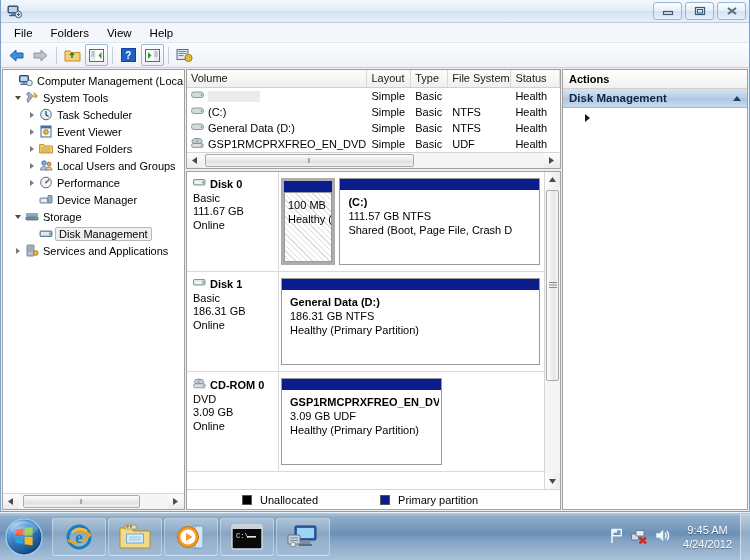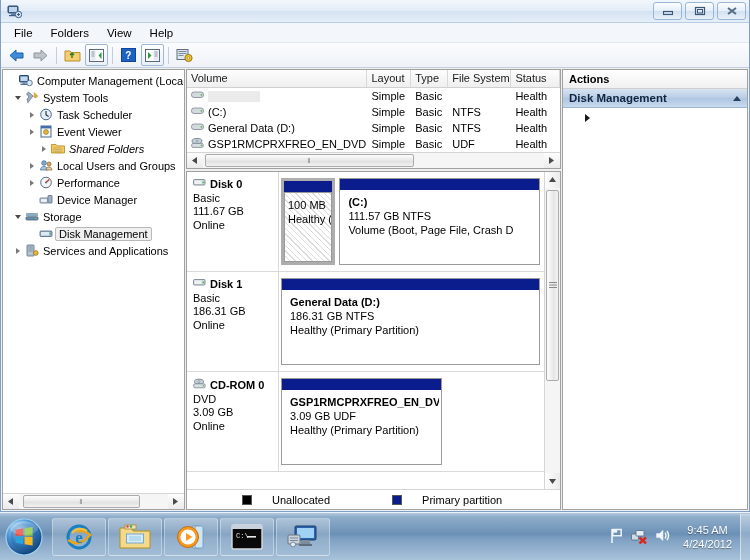--- a/index.html
+++ b/index.html
@@ -193,21 +193,21 @@
     display: flex; align-items: center; justify-content: center;
     font-size: 8px; color: #888;
   }
 
   
   #legend {
     height: 20px; flex: none; display: flex; align-items: center; gap: 5px;
     padding-left: 8px; border-top: 1px solid #d5d5d5; background: #fff;
     font-size: 11px;
   }
-  .lg { display: flex; align-items: center; gap: 20px; margin-right: 10px; padding-left: 47px; }
+  .lg { display: flex; align-items: center; gap: 8px; margin-right: 10px; padding-left: 47px; }
   .lg .sw { width: 10px; height: 10px; border: 1px solid #555; }
 
   
   #actionpane {
     width: 186px; flex: none; margin: 1px 1px 1px 0;
     background: #fff; border: 1px solid #a0a0a0;
     display: flex; flex-direction: column;
   }
   .ap-title {
     height: 19px; flex: none; padding: 3px 0 0 6px;
@@ -410,21 +410,21 @@
           <span class="ticon">
             <svg width="14" height="13" viewBox="0 0 14 13">
               <rect x="2" y="1" width="10" height="11" fill="#f3f6fa" stroke="#4a6b8c"></rect>
               <rect x="2" y="1" width="10" height="2.4" fill="#3f6fa8"></rect>
               <circle cx="7" cy="7" r="2.4" fill="#e8b43a" stroke="#9a7313" stroke-width=".7"></circle>
             </svg>
           </span>
           <span class="tlabel">Event Viewer</span>
         </div>
 
-        <div class="tnode" style="padding-left:34px;font-style:italic;">
+        <div class="tnode" style="padding-left:22px;">
           <span class="tw">
               <span class="arrow-r"></span>
             </span>
           <span class="ticon">
             <svg width="14" height="13" viewBox="0 0 14 13">
               <path d="M0.5 2.5h4.5l1 1.4h7.5V11H0.5z" fill="#f5ca62" stroke="#b2891f" stroke-width=".8"></path>
               <rect x="3" y="6" width="7" height="4" fill="#f2dfa8" stroke="#b2891f" stroke-width=".6"></rect>
               <path d="M4 7.5h5M4 9h5" stroke="#b2891f" stroke-width=".6"></path>
             </svg>
           </span>
@@ -665,21 +665,21 @@
                   <div class="body">
                     <div>100 MB</div>
                     <div>Healthy (EF</div>
                   </div>
                 </div>
                 <div class="part" style="flex:1 1 79%;">
                   <div class="cap"></div>
                   <div class="body">
                     <div><b>(C:)</b></div>
                     <div>111.57 GB NTFS</div>
-                    <div>Volume (Boot, Page File, Crash D</div>
+                    <div>Shared (Boot, Page File, Crash D</div>
                   </div>
                 </div>
               </div>
             </div>
 
             <div class="diskrow" style="height:100px;">
               <div class="diskinfo">
                 <div class="dname">
                   <span>
                     <svg width="14" height="10" viewBox="0 0 14 10">

